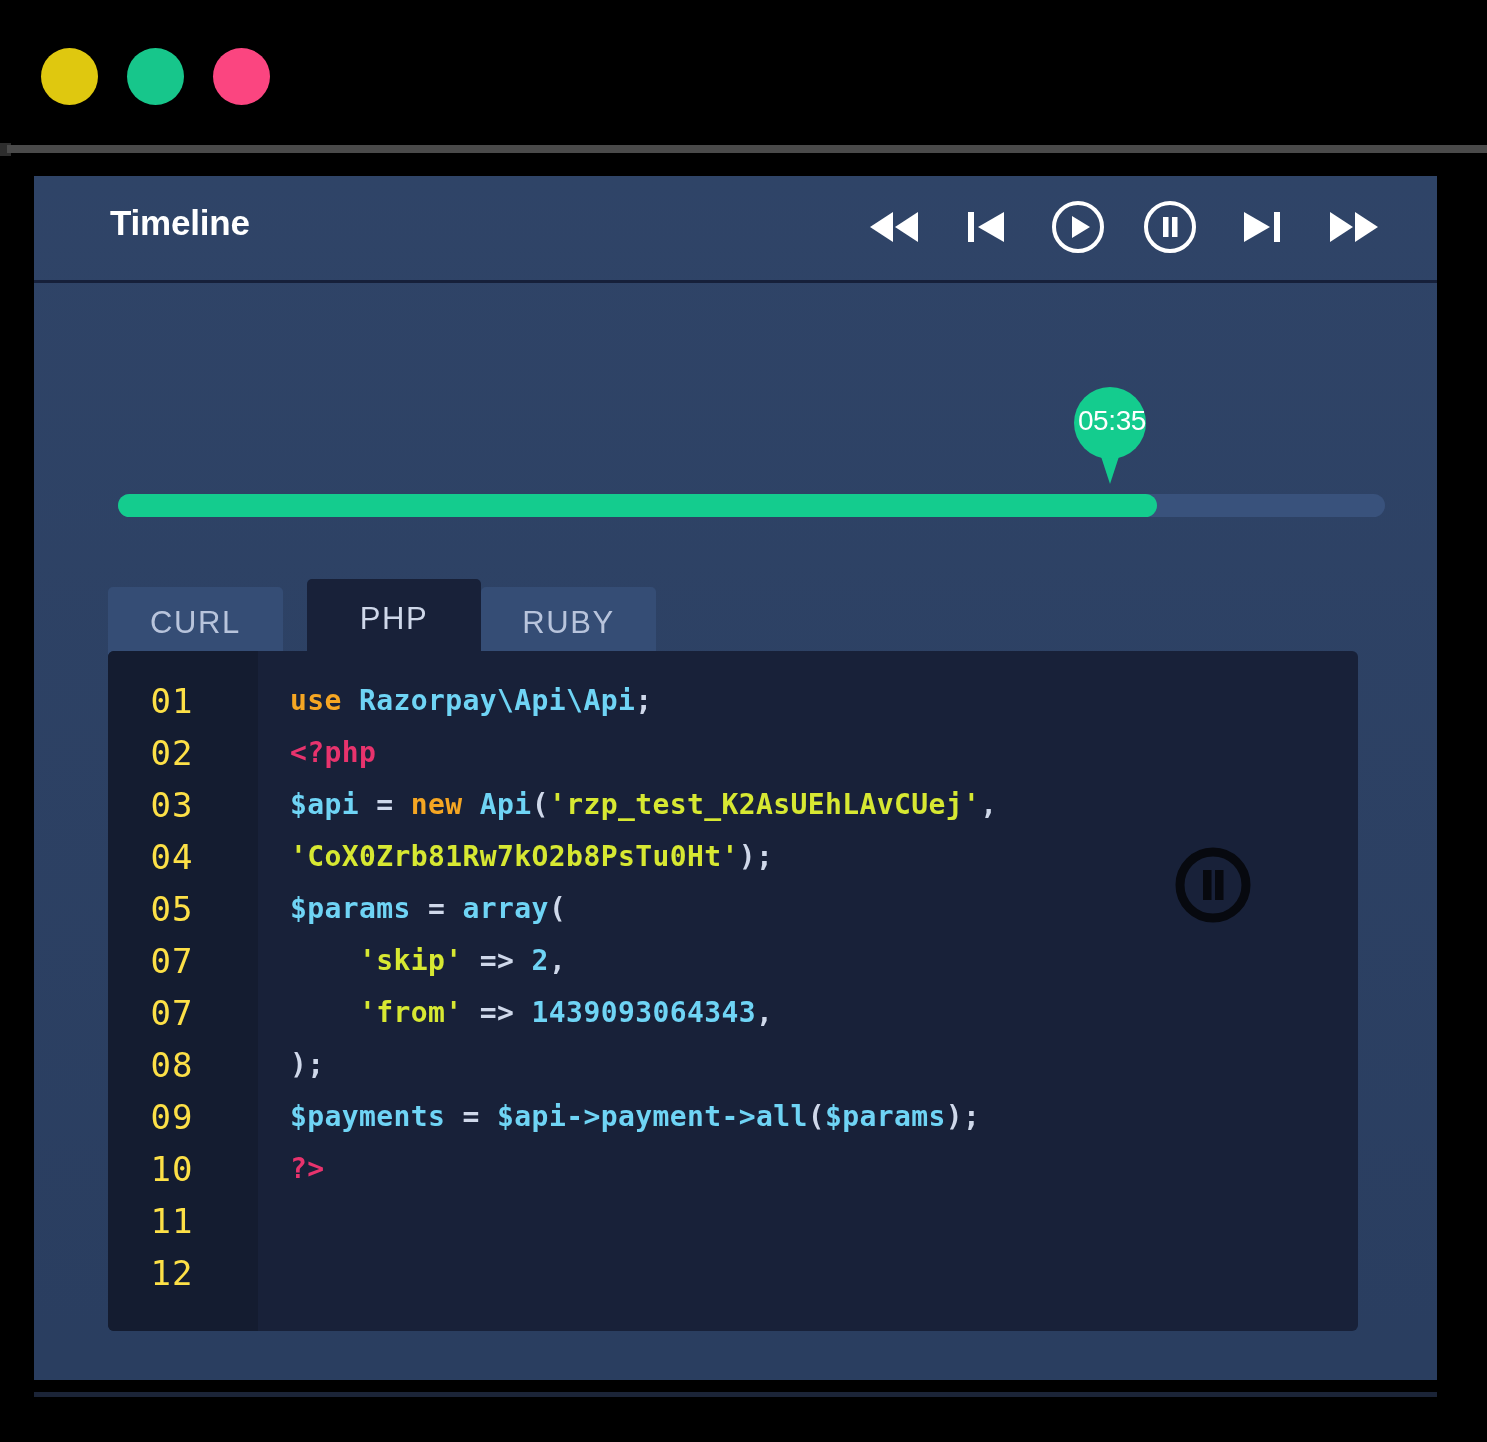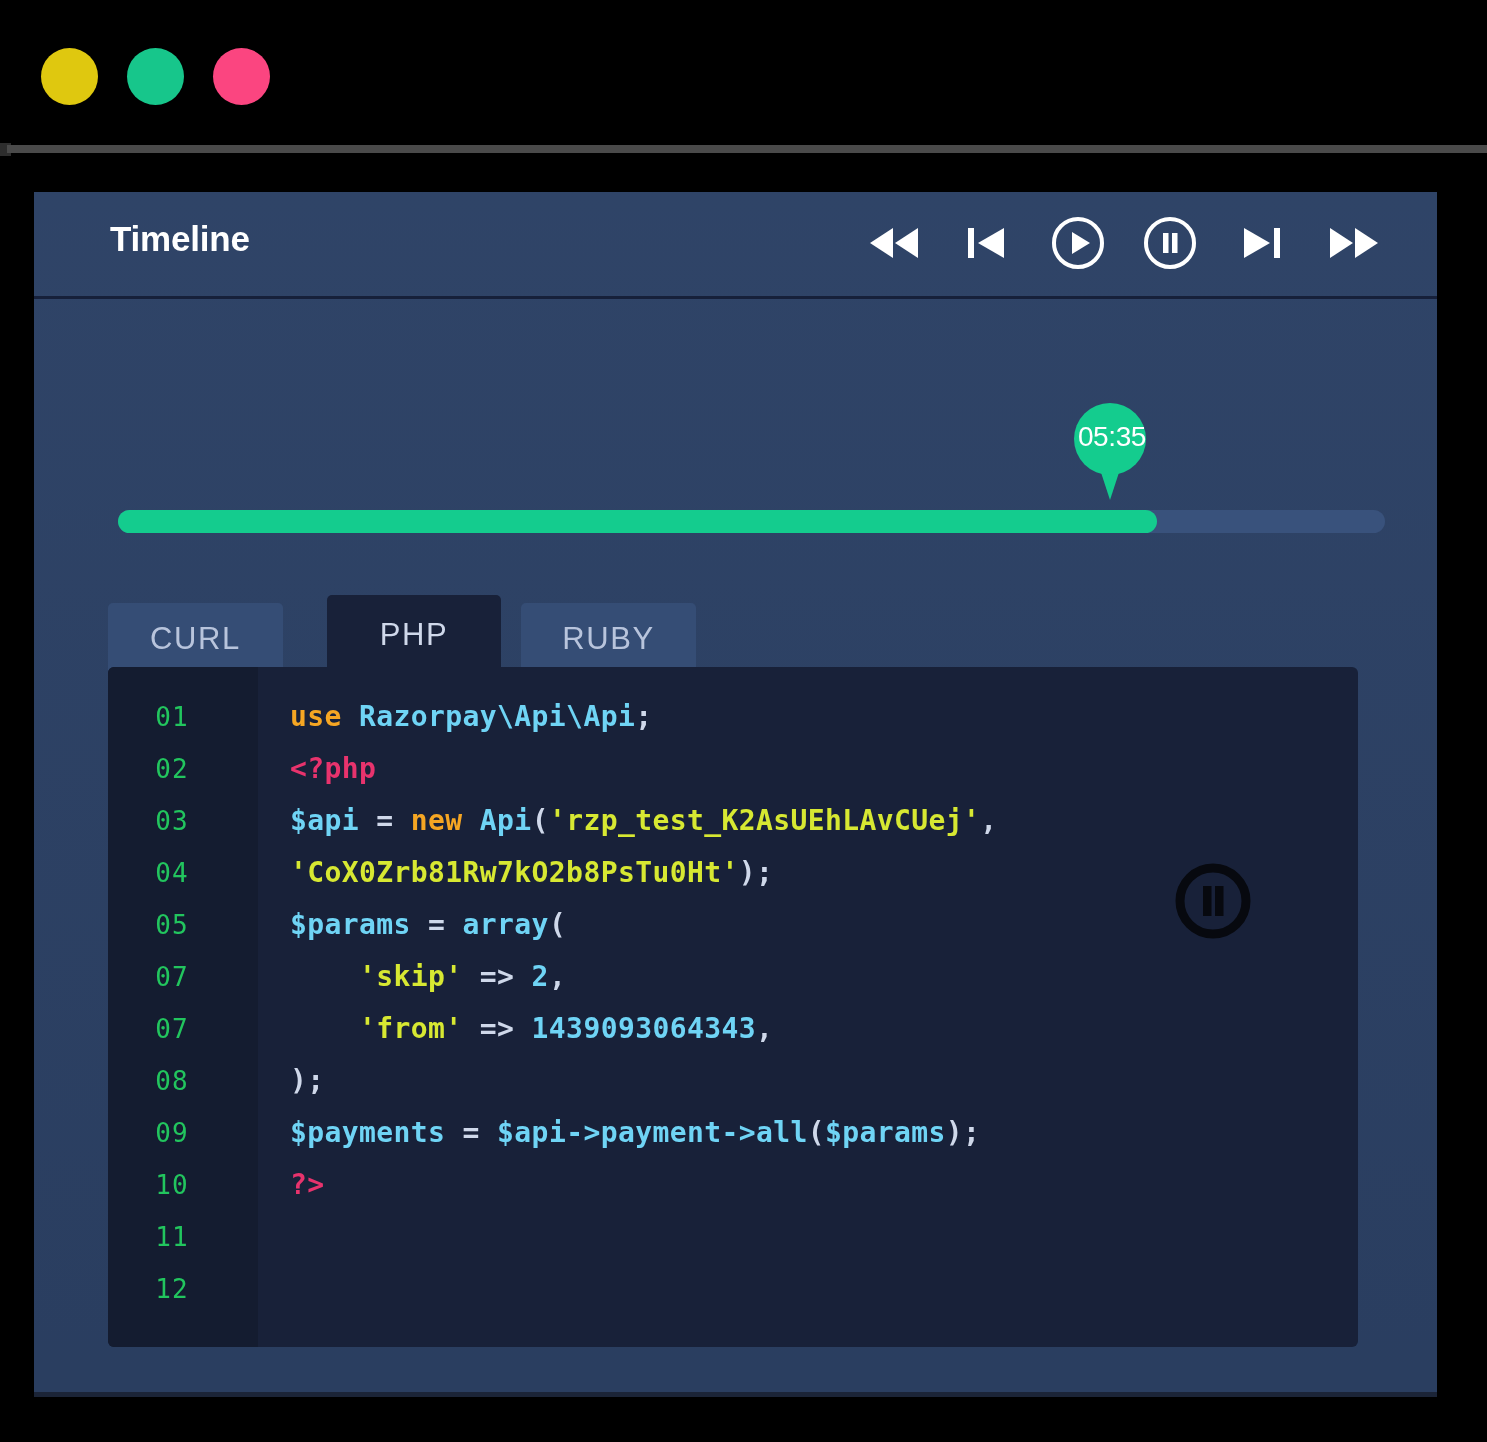--- a/index.html
+++ b/index.html
@@ -16,21 +16,21 @@
   .dots { position: absolute; left: 41px; top: 48px; display: flex; gap: 29px; }
   .dot { width: 57px; height: 57px; border-radius: 50%; }
   .dot.yellow { background: #dfc80f; }
   .dot.green  { background: #17c68b; }
   .dot.pink   { background: #fb4580; }
   .chrome-rule { position: absolute; left: 7px; top: 145px; width: 1480px; height: 8px; background: #4a4a4a; }
   .chrome-rule-nub { position: absolute; left: 0px; top: 143px; width: 11px; height: 13px; background: #2d2d2d; }
 
   
   .panel {
-    position: absolute; left: 34px; top: 192px;
+    position: absolute; left: 34px; top: 176px;
     width: 1403px; height: 1204px;
     background: #2c4165;
     overflow: hidden;
   }
   .panel-shade { position:absolute; left:0; top:0; width:100%; height:100%;
     background: linear-gradient(180deg, rgba(255,255,255,0.015) 0%, rgba(0,0,0,0.05) 100%);
     pointer-events:none; }
 
   
   .hdr { position: absolute; left: 0; top: 0; width: 1403px; height: 105px; }
@@ -67,21 +67,21 @@
     position: absolute; left: 18px; top: 42px; width: 36px; height: 55px;
     background: #14cc8e;
     clip-path: polygon(0% 0%, 100% 0%, 50% 100%);
   }
   .pin-label {
     position: absolute; left: 0; top: 18px; width: 72px; text-align: right;
     font-size: 28px; color: #ffffff; letter-spacing: -0.4px; z-index: 2;
   }
 
   
-  .tabs { position: absolute; left: 74px; top: 296px; display: flex; align-items: flex-end; gap: 20px; }
+  .tabs { position: absolute; left: 74px; top: 296px; display: flex; align-items: flex-end; }
   .tab {
     height: 72px; min-width: 175px; padding: 0 26px;
     display: flex; align-items: center; justify-content: center;
     font-size: 31px; letter-spacing: 1.6px;
     background: #354d75; color: #b8c4dc;
     border-radius: 5px 5px 0 0;
     cursor: pointer;
   }
   .tab.active {
     background: #182139; color: #cfd8ea;
@@ -97,21 +97,21 @@
     display: flex;
   }
   .gutter {
     width: 150px; flex: 0 0 150px; background: #141c30;
     padding-top: 24px;
   }
   .gutter div {
     height: 52px; line-height: 52px;
     text-align: center; padding-right: 22px;
     font-family: "DejaVu Sans Mono", monospace;
-    font-size: 26px; color: #22c55e; letter-spacing: 1px;
+    font-size: 34px; color: #fde047; letter-spacing: 1px;
   }
   .lines { flex: 1; padding-top: 24px; padding-left: 32px; }
   .lines div {
     height: 52px; line-height: 52px;
     font-family: "DejaVu Sans Mono", monospace;
     font-size: 28px; white-space: pre; letter-spacing: 0.4px;
     font-weight: bold;
   }
   .t-tag  { color: #e8336d; }
   .t-kw   { color: #f5a623; }

